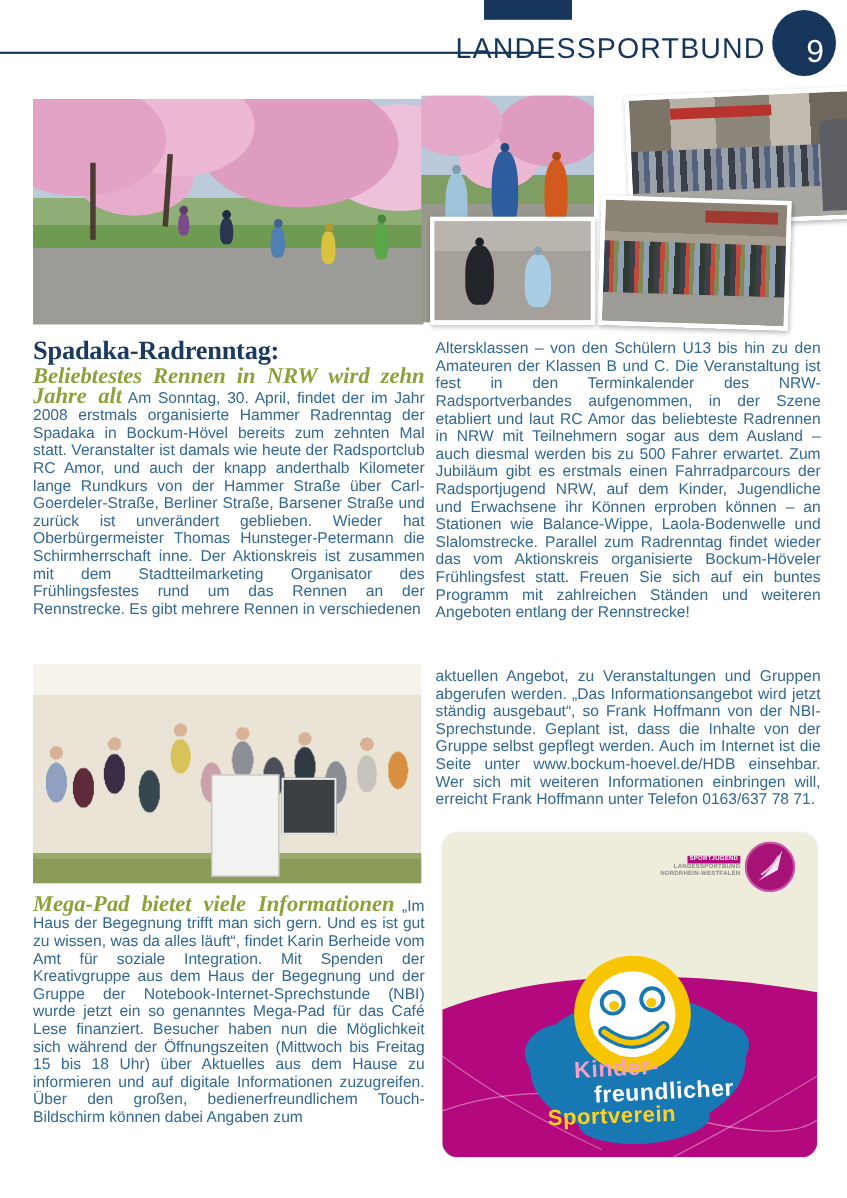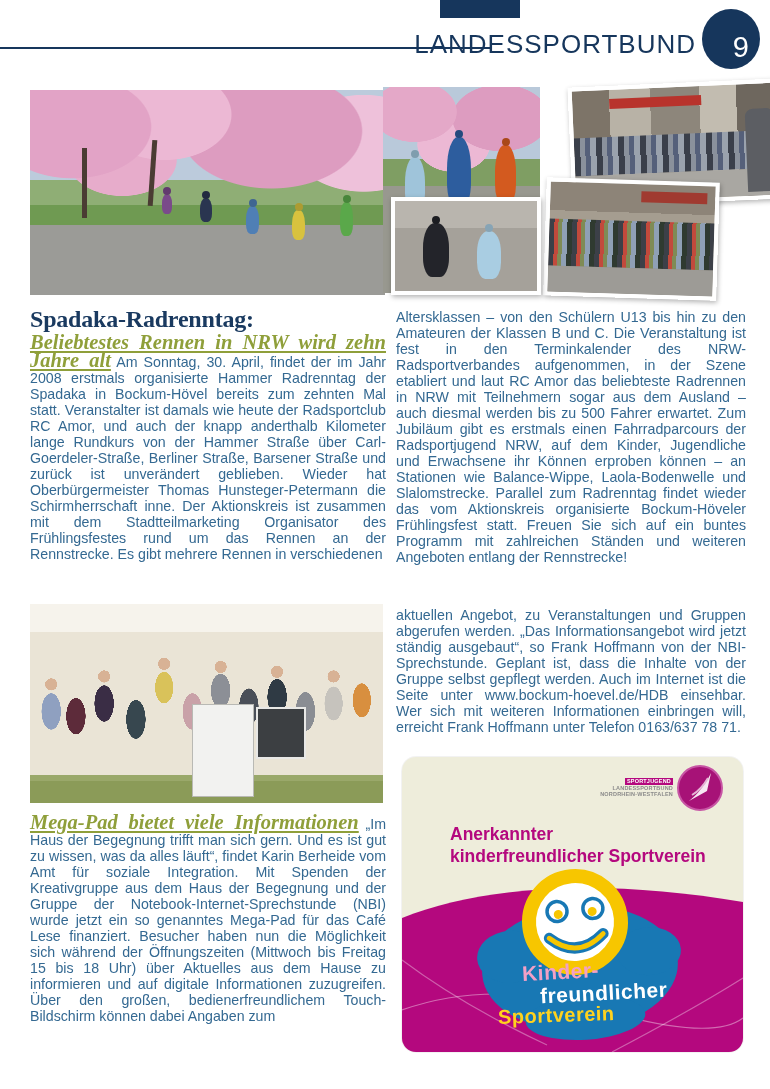--- a/index.html
+++ b/index.html
@@ -82,21 +82,21 @@
   .p6 .flip{position:absolute;left:46%;top:50%;width:17%;height:46%;background:#f2f2f0;
             border:1px solid #b9b9b4;}
   .p6 .screen{position:absolute;left:64%;top:52%;width:13%;height:24%;background:#3c3f42;
             border:2px solid #e8e8e6;}
 
   
   .col{position:absolute;}
   h2.art{margin:0;font-family:"Liberation Serif",serif;font-weight:700;
          font-size:24px;line-height:26px;color:#1a3a60;letter-spacing:-.2px;}
   .subhead{font-family:"Liberation Serif",serif;font-style:italic;font-weight:700;
-           font-size:20.5px;color:#8f9f3a;word-spacing:3px;text-decoration:underline;}
+           font-size:20.5px;color:#8f9f3a;word-spacing:3px;}
   p.body{margin:2px 0 0 0;font-size:14.2px;line-height:16px;color:#346992;
          text-align:justify;}
   .c1a{left:30px;top:306px;width:356px;}
   .c2a{left:396px;top:309px;width:350px;}
   .c1b{left:30px;top:812px;width:356px;}
   .c2b{left:396px;top:607px;width:350px;}
 
   
   .flyer{left:402px;top:757px;width:341px;height:295px;border-radius:14px;
          background:#eeeddb;overflow:hidden;box-shadow:0 0 0 1px rgba(0,0,0,.05);}
@@ -180,24 +180,20 @@
         <span class="chip">SPORTJUGEND</span><br>
         <span>LANDESSPORTBUND</span><br>
         <span>NORDRHEIN-WESTFALEN</span>
       </div>
       <svg width="46" height="46" viewBox="0 0 46 46">
         <circle cx="23" cy="23" r="22" fill="#a71277"></circle>
         <circle cx="23" cy="23" r="22" fill="none" stroke="#c755a4" stroke-width="2"></circle>
         <path d="M12,36 C20,30 28,20 34,8 L30,26 Z" fill="#fff" opacity=".9"></path>
         <path d="M15,30 C22,26 27,20 31,13" stroke="#e3b3d3" stroke-width="2" fill="none"></path>
       </svg>
-    </div>
-    <div class="flyer-head">
-      <span>Anerkannter</span><br>
-      <span>kinderfreundlicher Sportverein</span>
     </div>
     <svg class="bottom" width="341" height="192" viewBox="0 0 341 192">
       <path d="M0,58 C80,26 200,18 341,42 L341,192 L0,192 Z" fill="#b4087e"></path>
       <path d="M0,150 Q90,118 200,150 T341,158" stroke="rgba(255,255,255,.4)" stroke-width="1.2" fill="none"></path>
       <path d="M0,100 Q60,145 145,185" stroke="rgba(255,255,255,.35)" stroke-width="1.2" fill="none"></path>
       <path d="M210,192 Q290,150 341,118" stroke="rgba(255,255,255,.35)" stroke-width="1.2" fill="none"></path>
       <g transform="rotate(-4 178 108)">
         <ellipse cx="178" cy="108" rx="98" ry="62" fill="#1878b4"></ellipse>
         <ellipse cx="110" cy="92" rx="34" ry="26" fill="#1878b4"></ellipse>
         <ellipse cx="248" cy="96" rx="32" ry="24" fill="#1878b4"></ellipse>

